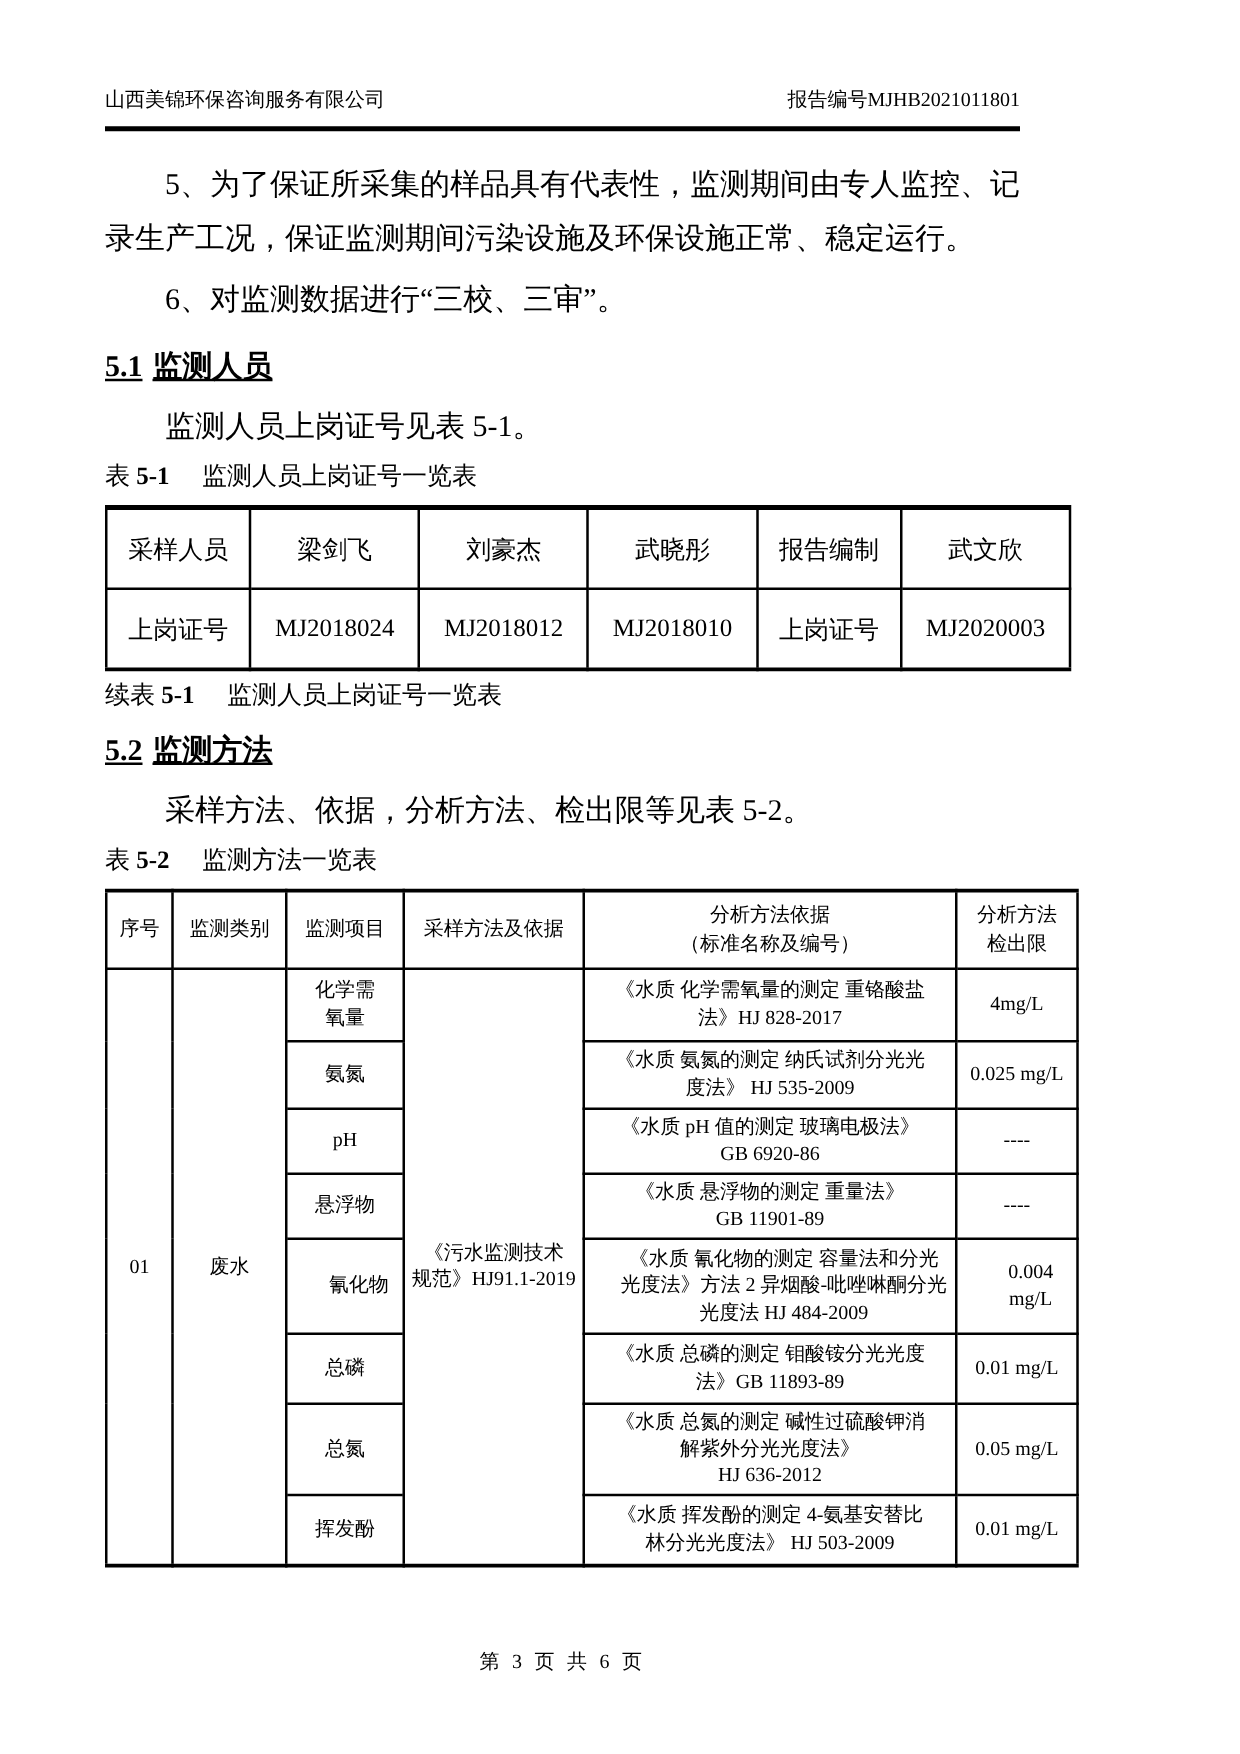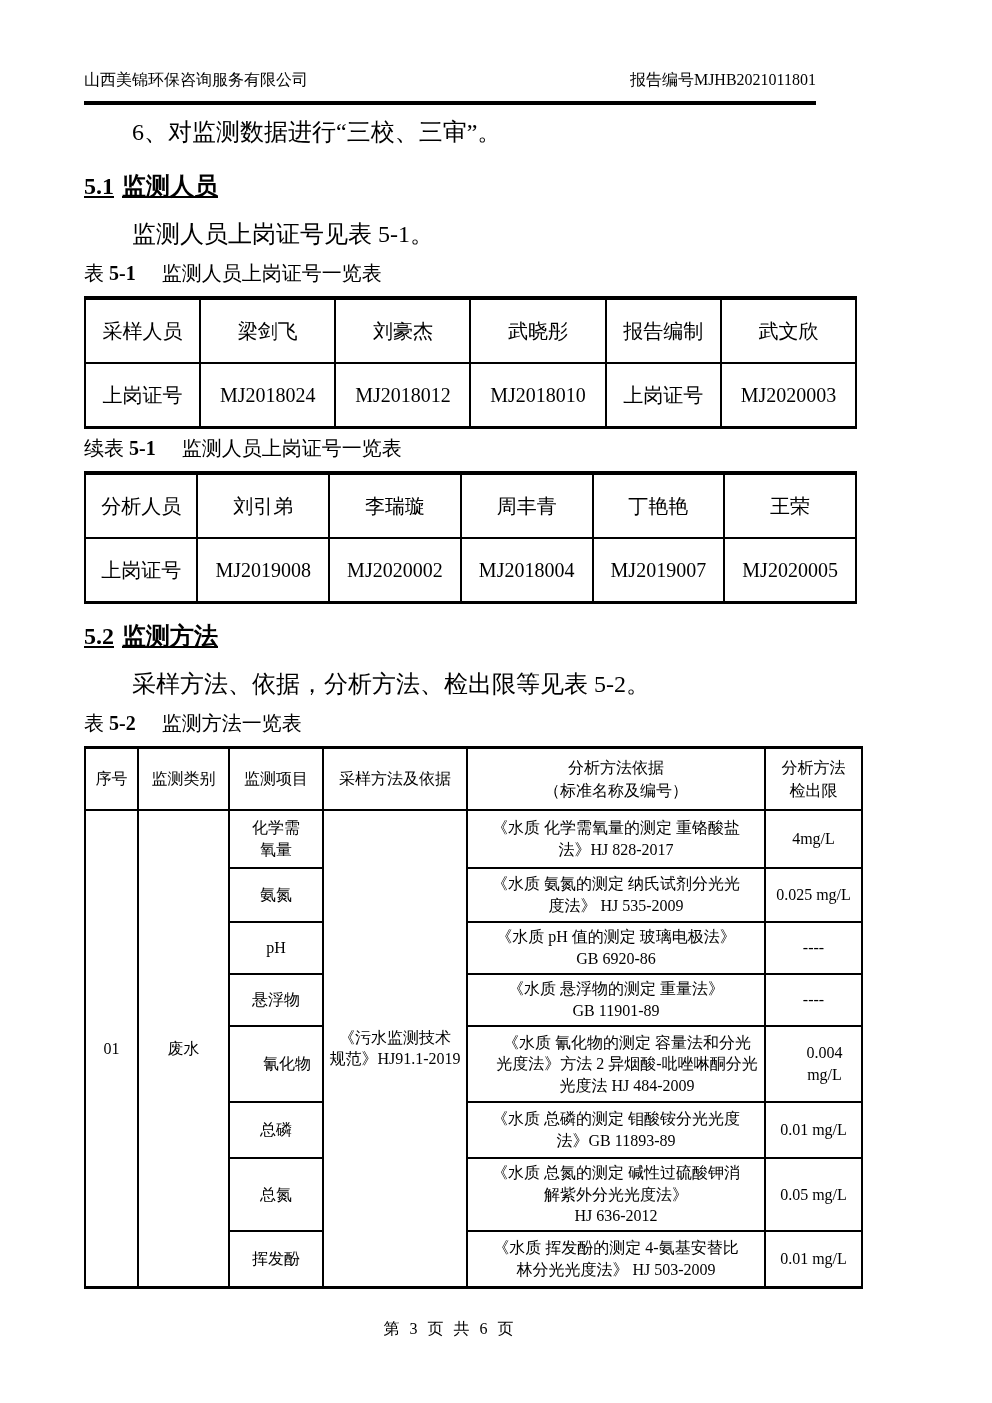--- a/index.html
+++ b/index.html
@@ -39,20 +39,21 @@
 </head>
 <body>
 
 <div class="page">
 
   <header class="doc-header">
     <span>山西美锦环保咨询服务有限公司</span>
     <span>报告编号MJHB2021011801</span>
   </header>
 
+  <p class="body-para para5">5、为了保证所采集的样品具有代表性，监测期间由专人监控、记录生产工况，保证监测期间污染设施及环保设施正常、稳定运行。</p>
   <p class="body-para para6">6、对监测数据进行“三校、三审”。</p>
 
   <h2 class="section-heading"><span class="h-num">5.1</span><span class="h-title">监测人员</span></h2>
 
   <p class="intro-para">监测人员上岗证号见表 5-1。</p>
 
   <div class="table-caption"><span>表</span><span class="cap-num">5-1</span><span class="cap-title">监测人员上岗证号一览表</span></div>
 
   <table class="t1">
     <tbody>
@@ -70,40 +71,20 @@
         <td>MJ2018012</td>
         <td>MJ2018010</td>
         <td>上岗证号</td>
         <td>MJ2020003</td>
       </tr>
     </tbody>
   </table>
 
   <div class="table-caption"><span>续表</span><span class="cap-num">5-1</span><span class="cap-title">监测人员上岗证号一览表</span></div>
 
-  <table class="t1">
-    <tbody>
-      <tr>
-        <td>分析人员</td>
-        <td>刘引弟</td>
-        <td>李瑞璇</td>
-        <td>周丰青</td>
-        <td>丁艳艳</td>
-        <td>王荣</td>
-      </tr>
-      <tr>
-        <td>上岗证号</td>
-        <td>MJ2019008</td>
-        <td>MJ2020002</td>
-        <td>MJ2018004</td>
-        <td>MJ2019007</td>
-        <td>MJ2020005</td>
-      </tr>
-    </tbody>
-  </table>
 
   <h2 class="section-heading"><span class="h-num">5.2</span><span class="h-title">监测方法</span></h2>
 
   <p class="intro-para">采样方法、依据，分析方法、检出限等见表 5-2。</p>
 
   <div class="table-caption"><span>表</span><span class="cap-num">5-2</span><span class="cap-title">监测方法一览表</span></div>
 
   <table class="t2">
     <colgroup>
       <col class="c0">

